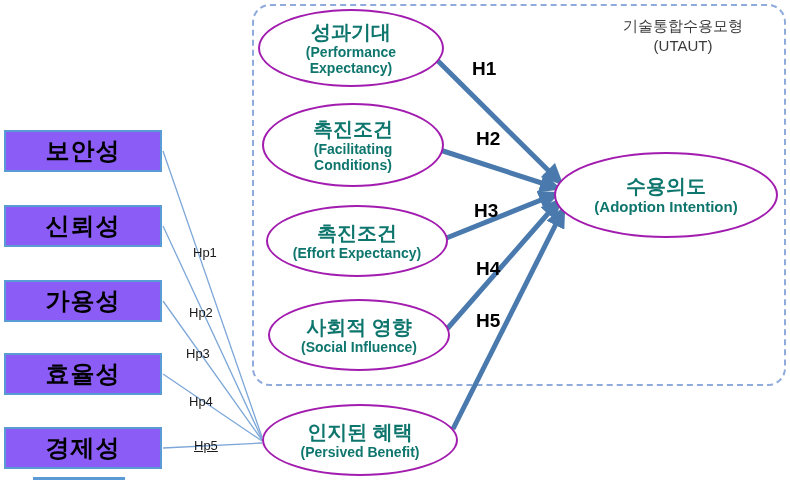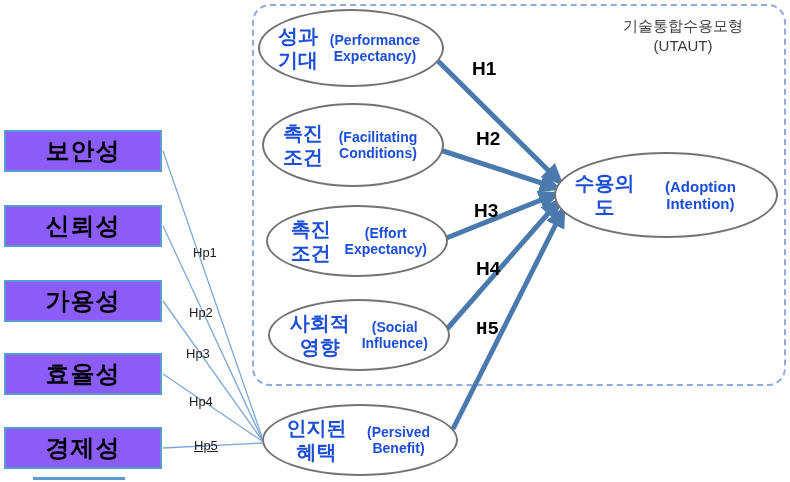--- a/index.html
+++ b/index.html
@@ -40,27 +40,27 @@
     width: 158px; height: 42px;
     border: 2px solid #5b9bd5;
     background: #8b5cf6;
     display: flex; align-items: center; justify-content: center;
     font-size: 24px; font-weight: bold; color: #000;
     letter-spacing: 1px;
   }
 
   .ellipse-node {
     position: absolute;
-    border: 2px solid #737373;
+    border: 2px solid #a21caf;
     border-radius: 50%;
     background: #ffffff;
-    display: flex; flex-direction: row;
+    display: flex; flex-direction: column;
     align-items: center; justify-content: center;
     text-align: center;
-    color: #1d4ed8;
+    color: #0f766e;
     padding: 4px 14px;
   }
   .ellipse-node .ko { font-size: 20px; font-weight: bold; line-height: 1.2; }
   .ellipse-node .en { font-size: 14px; font-weight: bold; line-height: 1.15; }
   .ellipse-node.outcome .ko { font-size: 20px; }
   .ellipse-node.outcome .en { font-size: 15px; }
 
   .h-label {
     position: absolute;
     font-size: 19px; font-weight: bold; color: #000;
@@ -159,21 +159,21 @@
 
   <div class="ellipse-node outcome" style="left:554px; top:152px; width:224px; height:86px;">
     <div class="ko">수용의도</div>
     <div class="en">(Adoption Intention)</div>
   </div>
 
   <div class="h-label" style="left:472px; top:58px;">H1</div>
   <div class="h-label" style="left:476px; top:128px;">H2</div>
   <div class="h-label" style="left:474px; top:200px;">H3</div>
   <div class="h-label" style="left:476px; top:258px;">H4</div>
-  <div class="h-label" style="left:476px; top:318px;font-family:Liberation Mono, monospace;">H5</div>
+  <div class="h-label" style="left:476px; top:310px;">H5</div>
 
   <div class="hp-label" style="left:193px; top:245px;">Hp1</div>
   <div class="hp-label" style="left:189px; top:305px;">Hp2</div>
   <div class="hp-label" style="left:186px; top:346px;">Hp3</div>
   <div class="hp-label" style="left:189px; top:394px;">Hp4</div>
   <div class="hp-label" style="left:194px; top:438px;text-decoration:underline;">Hp5</div>
 
 </div>
 
 </body></html>

